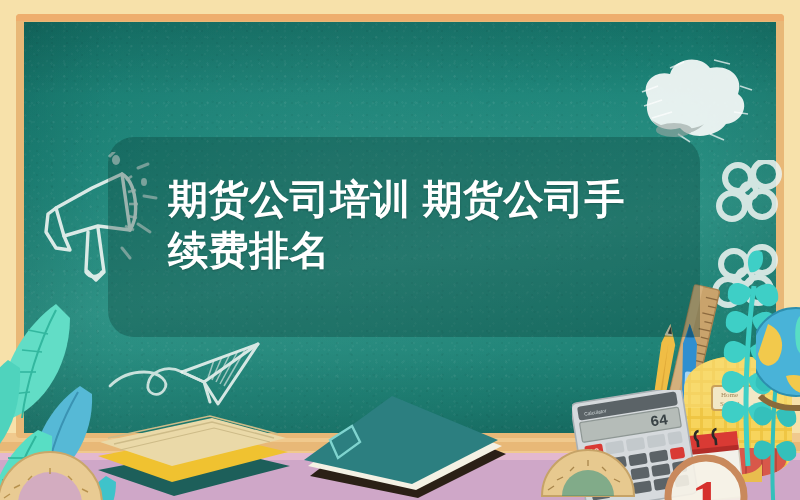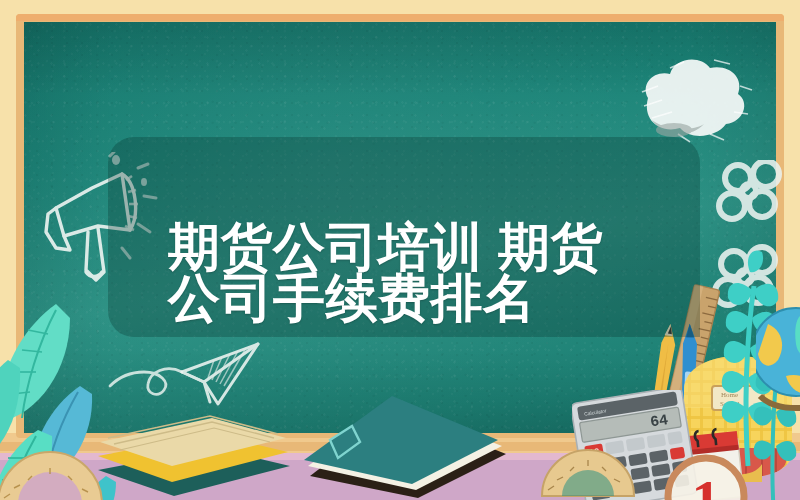--- a/index.html
+++ b/index.html
@@ -63,27 +63,26 @@
     background:rgba(8,54,48,0.30);
     border-radius:26px 26px 0 26px;
   }
 
   
   .title-wrap {
     position:absolute; left:168px; top:174px; width:480px;
   }
   .title {
     color:#ffffff;
-    font-size:52px;
+    font-size:40px;
     line-height:51px;
     font-weight:bold;
     letter-spacing:.5px;
     text-shadow:0 1px 2px rgba(0,0,0,.22);
     white-space:pre-wrap;
-    margin-top:48px;
   }
 
   
   .doodle { position:absolute; pointer-events:none; }
   .megaphone { left:26px;  top:152px; }
   .cloud     { left:618px; top:46px;  }
   .plane     { left:108px; top:338px; }
   .flowers   { left:712px; top:160px; }
 
   

